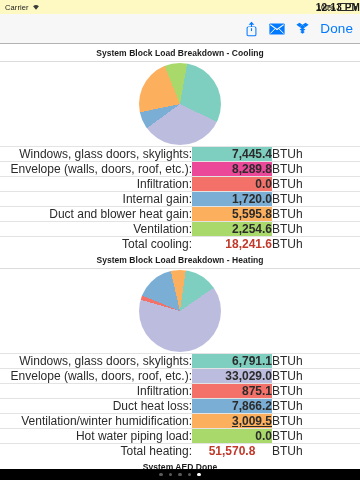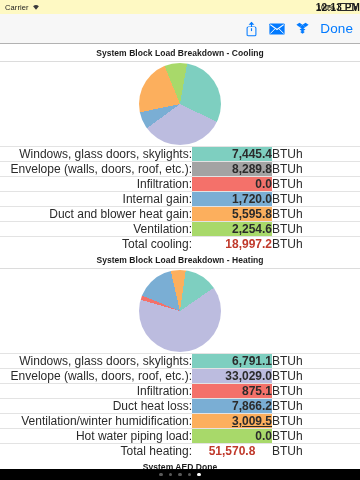--- a/index.html
+++ b/index.html
@@ -193,21 +193,21 @@
   </div>
   <table class="rows">
     <tbody id="cooling-rows">
         <tr>
           <td class="lbl">Windows, glass doors, skylights:</td>
           <td class="val" style="background: rgb(126, 207, 192);">7,445.4</td>
           <td class="unit">BTUh</td>
         </tr>
         <tr>
           <td class="lbl">Envelope (walls, doors, roof, etc.):</td>
-          <td class="val" style="background: #a3a3a3; padding-left: 22px;">8,289.8</td>
+          <td class="val" style="background: #ec4899; padding-left: 22px;">8,289.8</td>
           <td class="unit">BTUh</td>
         </tr>
         <tr>
           <td class="lbl">Infiltration:</td>
           <td class="val" style="background: rgb(244, 113, 106);">0.0</td>
           <td class="unit">BTUh</td>
         </tr>
         <tr>
           <td class="lbl">Internal gain:</td>
           <td class="val" style="background: rgb(122, 174, 212);">1,720.0</td>
@@ -218,21 +218,21 @@
           <td class="val" style="background: rgb(252, 175, 93);">5,595.8</td>
           <td class="unit">BTUh</td>
         </tr>
         <tr>
           <td class="lbl">Ventilation:</td>
           <td class="val" style="background: rgb(168, 217, 106);">2,254.6</td>
           <td class="unit">BTUh</td>
         </tr>
         <tr class="total">
           <td class="lbl">Total cooling:</td>
-          <td class="val" style="color: rgb(192, 57, 43);">18,997.2</td>
+          <td class="val" style="color: rgb(192, 57, 43);">18,241.6</td>
           <td class="unit">BTUh</td>
         </tr>
       </tbody>
   </table>
 
   <div class="section-title">System Block Load Breakdown - Heating</div>
   <div class="pie-wrap" style="height:84px">
     <div id="heating-pie" class="pie" style="width: 82px; height: 82px; background: conic-gradient(from 8deg, rgb(126, 207, 192) 0deg, rgb(126, 207, 192) 47.407deg, rgb(188, 188, 223) 47.407deg, rgb(188, 188, 223) 277.971deg, rgb(244, 113, 106) 277.971deg, rgb(244, 113, 106) 284.08deg, rgb(122, 174, 212) 284.08deg, rgb(122, 174, 212) 338.992deg, rgb(252, 175, 93) 338.992deg, rgb(252, 175, 93) 360deg, rgb(168, 217, 106) 360deg, rgb(168, 217, 106) 360deg);"></div>
   </div>
   <table class="rows">

